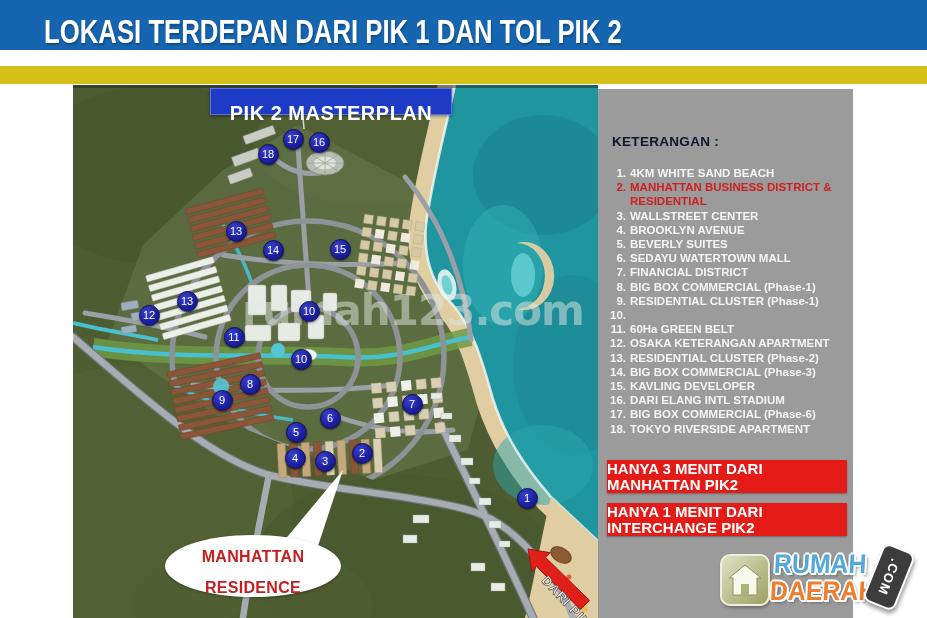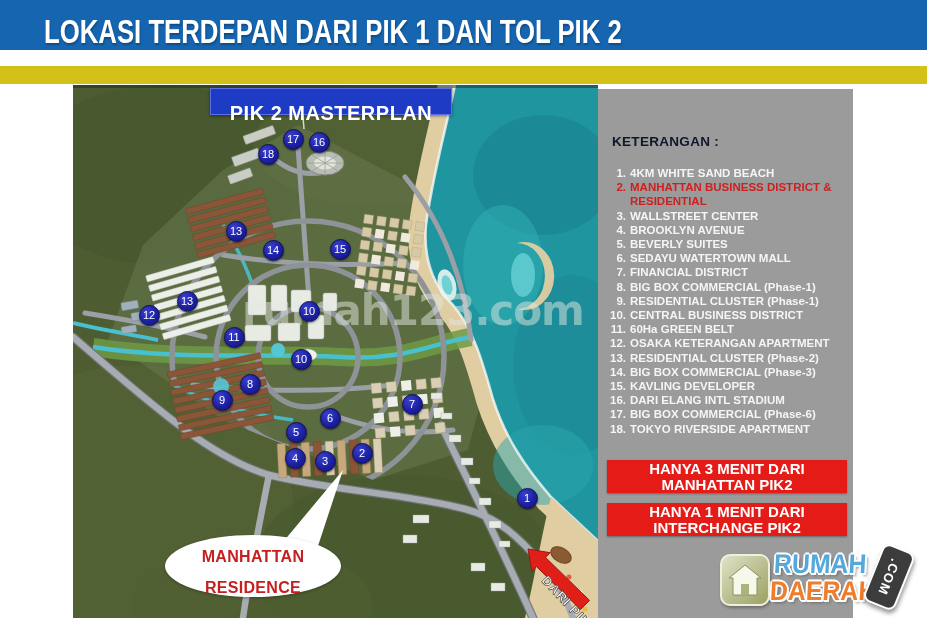--- a/index.html
+++ b/index.html
@@ -50,21 +50,21 @@
   .legend-panel { position:absolute; left:598px; top:89px; width:255px; height:529px; background:#9b9b9b; }
   .legend-heading { position:absolute; left:14px; top:45px; color:#0f172a; font-size:13.5px; font-weight:bold; letter-spacing:0.3px; }
   .legend-list { position:absolute; left:6px; top:77px; width:245px; }
   .legend-row { display:flex; color:#f5f5f5; font-size:11.5px; font-weight:bold; line-height:14.2px; }
   .legend-row .num { width:22px; text-align:right; flex:0 0 22px; }
   .legend-row .txt { margin-left:4px; }
   .legend-row.hl { color:#cf1f1f; }
 
   .mini-banner {
     position:absolute; left:9px; width:240px; height:33px; background:#e41b17;
-    display:flex; flex-direction:column; align-items:center; justify-content:center;
+    display:flex; flex-direction:column; justify-content:center;
     box-shadow:0 1px 2px rgba(0,0,0,0.35);
   }
   .mini-banner div { color:#ffffff; font-size:15px; font-weight:bold; line-height:16px; white-space:nowrap; }
   .banner-1 { top:371px; }
   .banner-2 { top:414px; }
 
   
   .logo { position:absolute; left:718px; top:548px; width:205px; height:68px; }
   .logo-house {
     position:absolute; left:2px; top:6px; width:50px; height:52px; border-radius:10px;
@@ -416,21 +416,20 @@
         <div class="legend-row">
     <span class="num">8.</span>
     <span class="txt">BIG BOX COMMERCIAL (Phase-1)</span>
   </div>
         <div class="legend-row">
     <span class="num">9.</span>
     <span class="txt">RESIDENTIAL CLUSTER (Phase-1)</span>
   </div>
         <div class="legend-row">
     <span class="num">10.</span>
-    <span class="txt">CENTRAL BUSINESS DISTRICT</span>
   </div>
         <div class="legend-row">
     <span class="num">11.</span>
     <span class="txt">60Ha GREEN BELT</span>
   </div>
         <div class="legend-row">
     <span class="num">12.</span>
     <span class="txt">OSAKA KETERANGAN APARTMENT</span>
   </div>
         <div class="legend-row">

